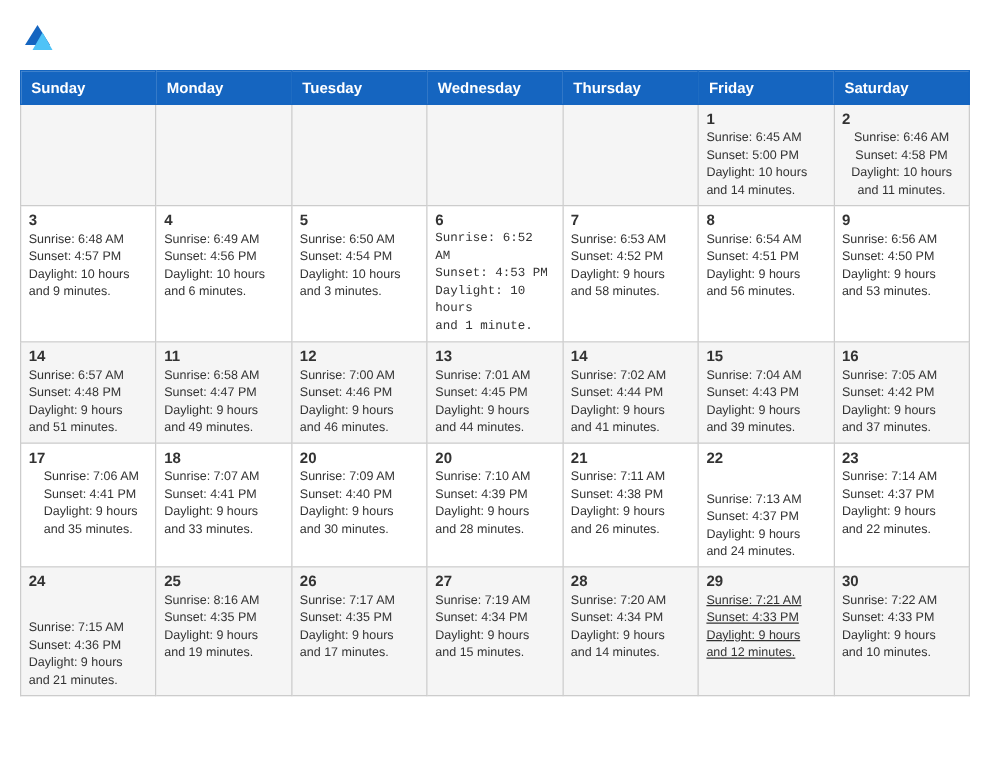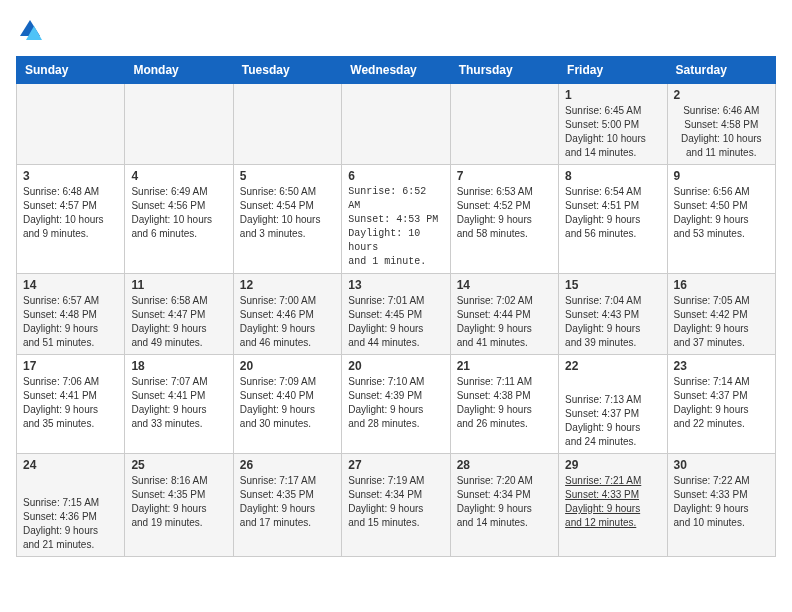--- a/index.html
+++ b/index.html
@@ -248,21 +248,21 @@
           <span class="day-num">16</span>
           <div class="day-info" style="white-space: pre-line;">Sunrise: 7:05 AM
 Sunset: 4:42 PM
 Daylight: 9 hours
 and 37 minutes.</div>
         </td>
       </tr>
       <tr>
         <td>
           <span class="day-num">17</span>
-          <div class="day-info" style="white-space: pre-line;">Sunrise: 7:06 AM
+          <div class="day-info" style="white-space: pre-line; margin-left: 12px;">Sunrise: 7:06 AM
 Sunset: 4:41 PM
 Daylight: 9 hours
 and 35 minutes.</div>
         </td>
         <td>
           <span class="day-num">18</span>
           <div class="day-info" style="white-space: pre-line;">Sunrise: 7:07 AM
 Sunset: 4:41 PM
 Daylight: 9 hours
 and 33 minutes.</div>

